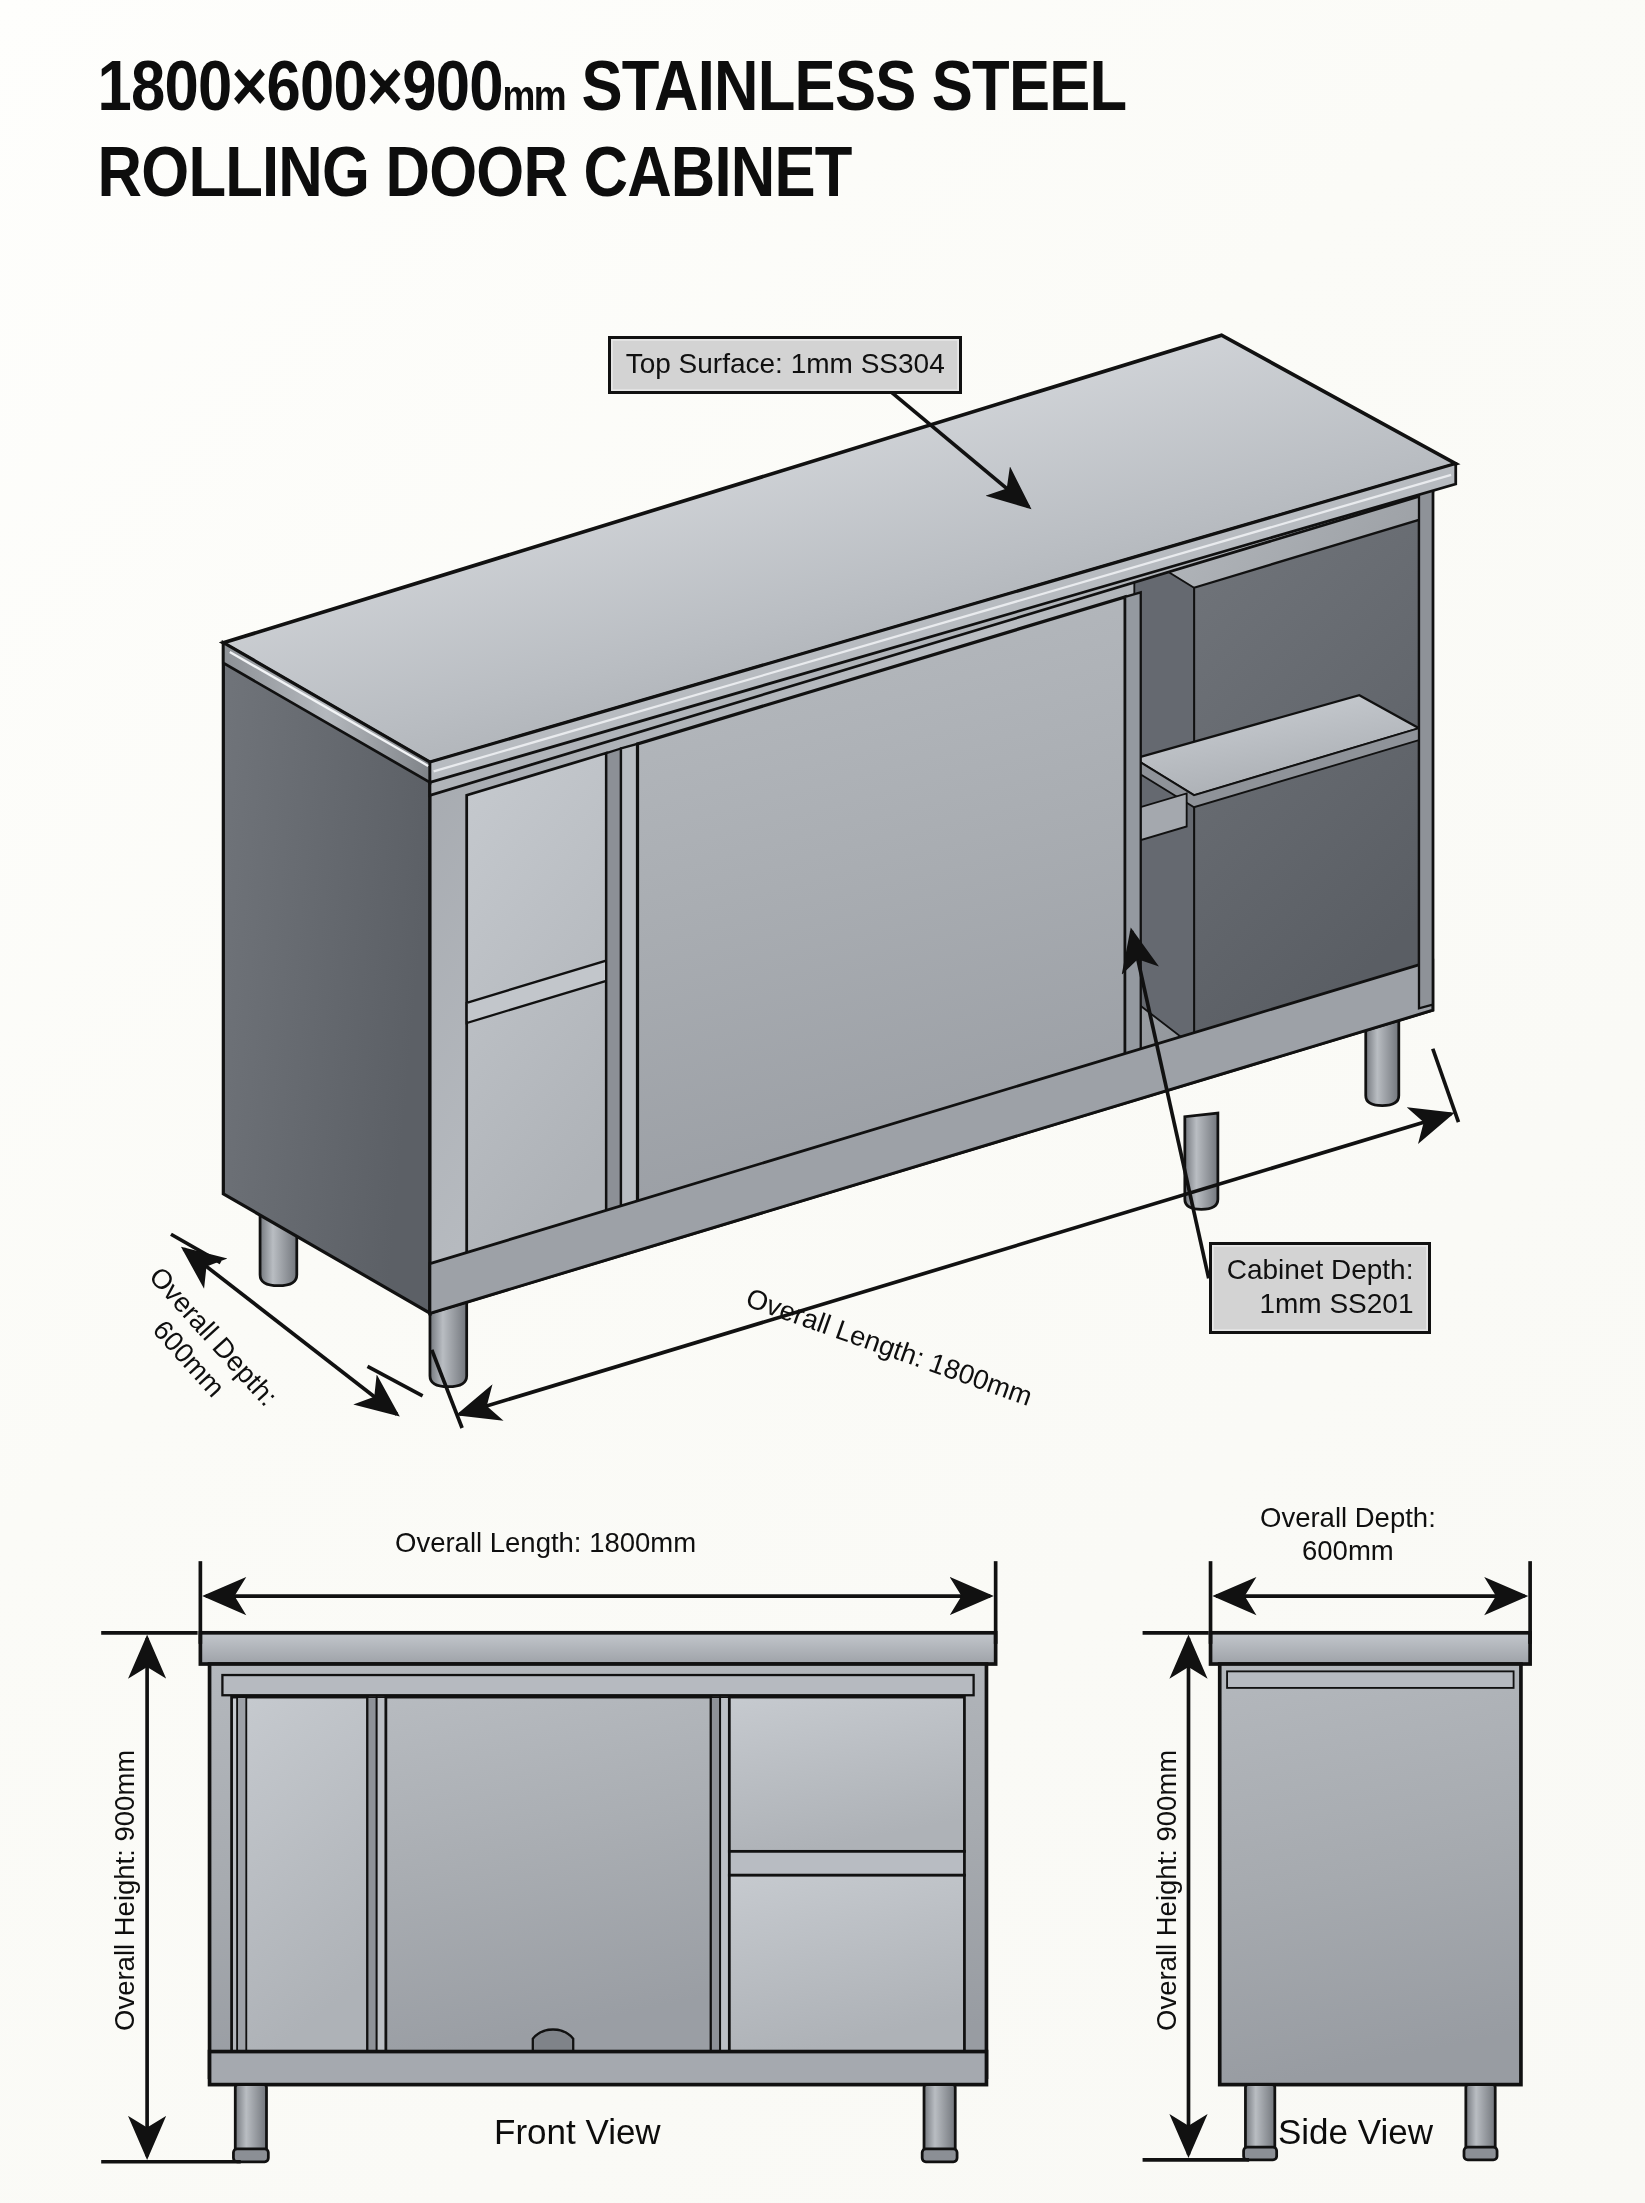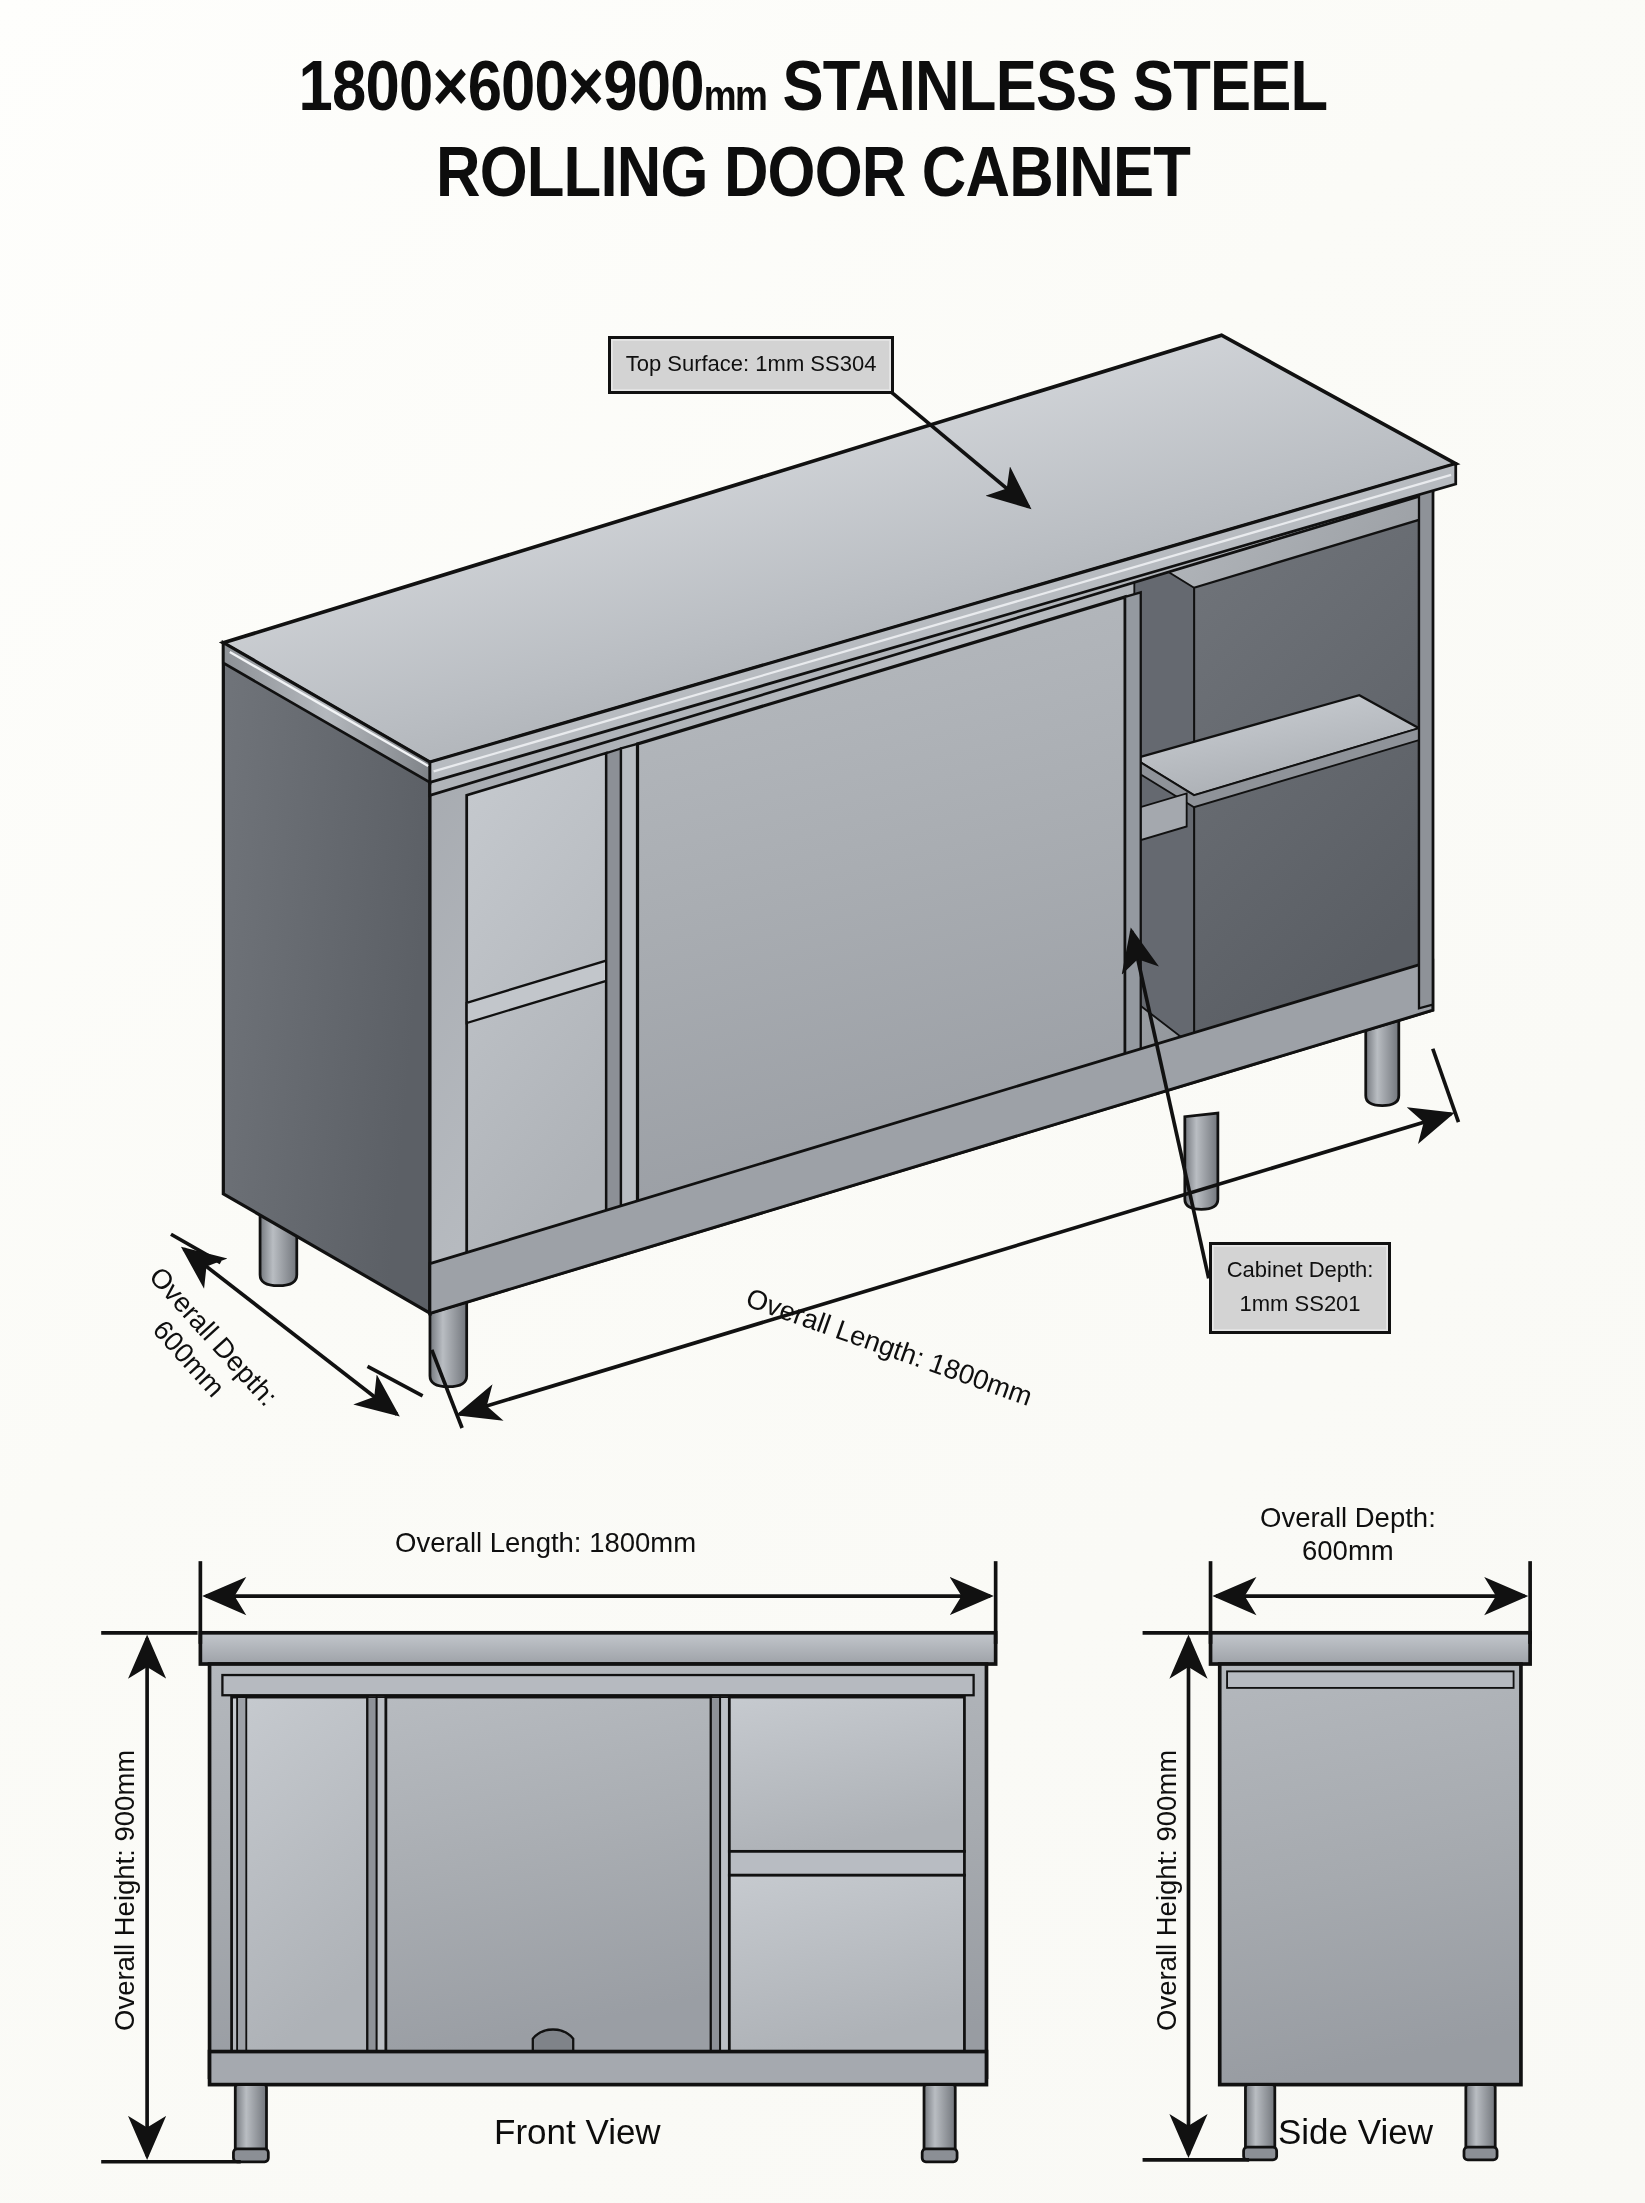--- a/index.html
+++ b/index.html
@@ -11,21 +11,20 @@
   }
   #page {
     position: relative;
     width: 1646px; height: 2204px;
     background: linear-gradient(135deg,#fefefc 0%,#fbfbf7 40%,#f9f9f5 100%);
   }
 
   
   #title-block {
     position: absolute; top: 48px; left: 0; width: 1626px;
-    text-align: center;
   }
   .title-line {
     font-family: "Liberation Sans Narrow","Liberation Sans", sans-serif;
     font-weight: bold;
     font-size: 70px;
     line-height: 77px;
     letter-spacing: -0.9px;
     color: #0d0d0d;
     transform: scaleX(0.88);
   }
@@ -33,24 +32,24 @@
 
   
   #art { position:absolute; top:0; left:0; width:1646px; height:2204px; }
 
   
   .callout {
     position: absolute;
     background: #d3d3d3;
     border: 3.7px solid #111;
     padding: 8.3px 14.7px 10px 14.7px;
-    font-size: 22px;
+    font-size: 28px;
     line-height: 34px;
     color: #101010;
-    text-align: center;
+    text-align: right;
     box-shadow: inset 0 0 0 1.8px #e6e6e6;
     white-space: nowrap;
   }
   #callout-top { top: 336px; left: 608px; }
   #callout-body { top: 1242px; left: 1209px; }
 
   
   .dimlabel {
     position: absolute;
     font-size: 27.5px;

